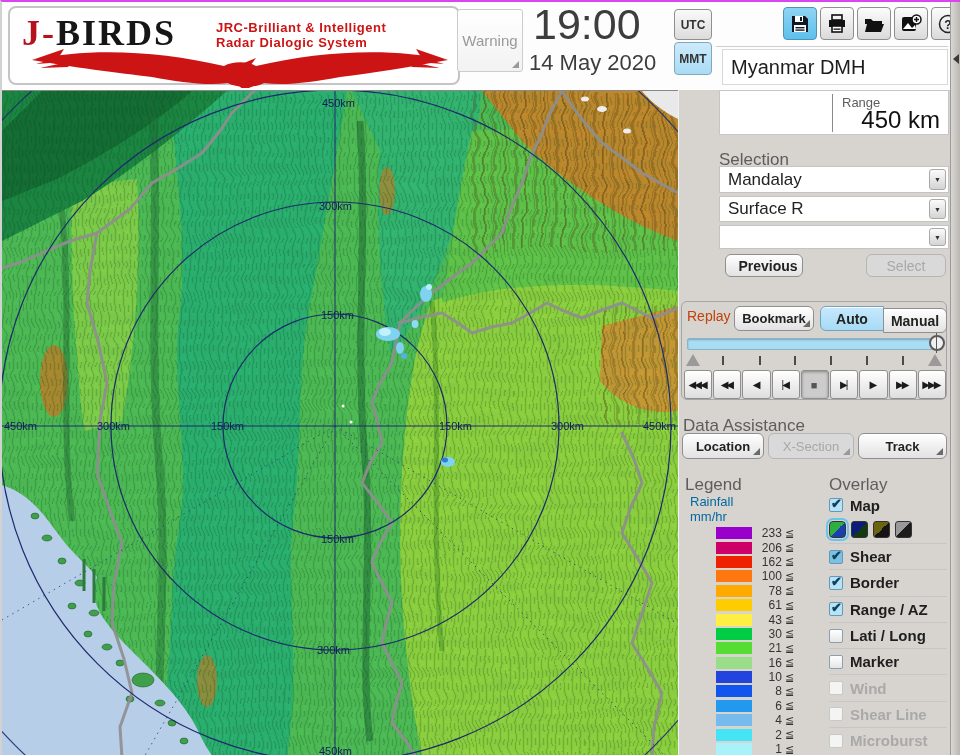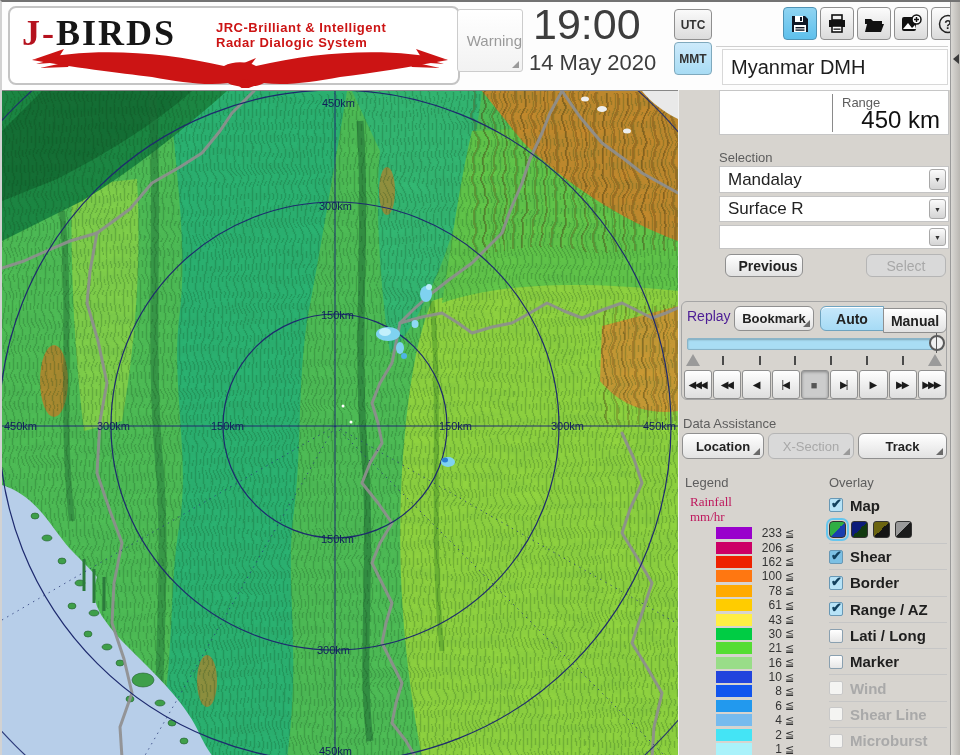--- a/index.html
+++ b/index.html
@@ -1,30 +1,30 @@
 <!DOCTYPE html>
 <html><head>
 <meta charset="utf-8">
 <style>
   * { margin:0; padding:0; box-sizing:border-box; }
   html,body { width:960px; height:755px; overflow:hidden; }
   body { font-family:"Liberation Sans", sans-serif; background:#fff; }
-  #app { position:relative; width:960px; height:755px; background:#fff; border-left:2px solid #d2d2d2; border-top:2px solid #737373; }
+  #app { position:relative; width:960px; height:755px; background:#fff; border-left:2px solid #d2d2d2; border-top:2px solid #d946ef; }
 
   
   #header { position:absolute; left:0; top:0; width:960px; height:88px; background:#fdfdfd; }
   #logo-box { position:absolute; left:6px; top:4px; width:452px; height:79px; background:#fff; border:2px solid #c4c4c4; border-radius:8px; }
   #logo-title { position:absolute; left:12px; top:4px; font-family:"Liberation Serif", serif; font-weight:bold; font-size:36px; letter-spacing:2px; }
   #logo-title .red { color:#b5121e; }
   #logo-title .blk { color:#161616; }
   .logo-sub { position:absolute; left:206px; color:#cc1414; font-weight:bold; font-size:13px; letter-spacing:.5px; white-space:nowrap; }
   #logo-sub1 { top:12px; } #logo-sub2 { top:27px; }
   #eagle { position:absolute; left:18px; top:38px; }
 
-  #warning-btn { position:absolute; left:455px; top:7px; width:66px; height:63px; background:linear-gradient(#ffffff,#f2f2f2); border:1px solid #cccccc; border-radius:3px; color:#9a9a9a; font-size:15px; display:flex; align-items:center; justify-content:flex-end; }
+  #warning-btn { position:absolute; left:455px; top:7px; width:66px; height:63px; background:linear-gradient(#ffffff,#f2f2f2); border:1px solid #cccccc; border-radius:3px; color:#9a9a9a; font-size:15px; display:flex; align-items:center; justify-content:center; }
   .corner-tri { position:absolute; right:3px; bottom:3px; width:0; height:0; border-left:7px solid transparent; border-bottom:7px solid #6a6a6a; }
   .corner-tri.light { border-bottom-color:#9a9a9a; }
 
   #clock-time { position:absolute; left:531px; top:-2px; font-size:43px; color:#3d3d3d; }
   #clock-date { position:absolute; left:527px; top:48px; font-size:22px; color:#3d3d3d; }
 
   .tz-btn { position:absolute; left:672px; width:38px; border:1px solid #8f8f8f; border-radius:4px; font-size:12px; font-weight:bold; color:#333; display:flex; align-items:center; justify-content:center; }
   #utc-btn { top:7px; height:31px; background:linear-gradient(#fafafa,#dcdcdc); }
   #mmt-btn { top:40px; height:33px; background:linear-gradient(#cdeafb,#a8dcf4); border-color:#7fa9bd; }
 
@@ -40,60 +40,60 @@
 
   
   #zoomctl { position:absolute; left:676px; top:88px; width:32px; height:185px; background:#dedcd8; border:1px solid #9c9c9c; border-radius:2px; }
   .zoom-btn { position:absolute; left:2px; width:26px; height:26px; background:linear-gradient(#ffffff,#e0e0e0); border:1px solid #8f8f8f; border-radius:4px; display:flex; align-items:center; justify-content:center; }
   #zoom-in-btn { top:2px; } #zoom-out-btn { top:155px; }
   #zoom-groove { position:absolute; left:14px; top:32px; width:4px; height:120px; background:#c6c6c6; border:1px solid #9a9a9a; border-radius:2px; }
   #zoom-thumb { position:absolute; left:3px; top:138px; width:24px; height:12px; background:linear-gradient(#fafafa,#d5d5d5); border:1px solid #8f8f8f; border-radius:2px; }
 
   
   #right-panel { position:absolute; left:676px; top:88px; width:272px; height:667px; background:#d7d4cf; border-left:1px solid #f2f2f2; }
-  .small-label { position:absolute; font-size:13px; color:#5d5d5d; }
+  .small-label { position:absolute; font-size:17px; color:#5d5d5d; }
 
   #range-box { position:absolute; left:40px; top:0px; width:230px; height:45px; background:#fff; border:1px solid #c6c6c6; }
   #range-divider { position:absolute; left:112px; top:3px; width:1px; height:38px; background:#8a8a8a; }
   #range-label { position:absolute; left:122px; top:4px; font-size:13px; color:#5d5d5d; }
   #range-value { position:absolute; right:8px; top:15px; font-size:24px; color:#111; }
 
   .dd { position:absolute; left:40px; width:230px; background:#fff; border:1px solid #c4c4c4; }
   .dd-text { position:absolute; left:8px; top:50%; transform:translateY(-50%); font-size:17px; color:#222; }
   .dd-btn { position:absolute; right:2px; top:2px; bottom:2px; width:17px; background:linear-gradient(#fbfbfb,#d4d4d4); border:1px solid #a8a8a8; border-radius:3px; display:flex; align-items:center; justify-content:center; font-size:7px; color:#333; }
   #dd1 { top:76px; height:27px; } #dd2 { top:106px; height:26px; } #dd3 { top:135px; height:24px; }
 
   .btn3d { background:linear-gradient(#ffffff,#e2e2e2); border:1px solid #8f8f8f; border-radius:5px; color:#222; display:flex; align-items:center; justify-content:center; box-shadow:inset 0 1px 0 #fff; position:absolute; }
   .btn3d.disabled { background:#d9d9d9; color:#a8a8a8; border-color:#b5b5b5; box-shadow:none; }
   #prev-btn { left:46px; top:164px; width:78px; height:23px; font-size:14px; font-weight:bold; border-radius:6px;padding-left:8px; }
   #select-btn { left:187px; top:164px; width:80px; height:23px; font-size:14px; border-radius:6px; }
 
   #replay-box { position:absolute; left:2px; top:211px; width:266px; height:99px; border:1px solid #a5a5a5; border-radius:6px; }
-  #replay-label { position:absolute; left:5px; top:6px; font-size:14px; color:#4c1d95; }
+  #replay-label { position:absolute; left:5px; top:6px; font-size:14px; color:#c2410c; }
   #bookmark-btn { left:52px; top:4px; width:80px; height:25px; font-size:13px; font-weight:bold; border-radius:6px; }
   #auto-btn { left:138px; top:4px; width:64px; height:25px; font-size:14px; border-radius:6px 0 0 6px; background:linear-gradient(#c7e8fb,#a6dbf5); border-color:#6fa3bf; font-weight:bold; }
   #manual-btn { left:201px; top:6px; width:64px; height:25px; font-size:14px; border-radius:0 6px 6px 0; font-weight:bold; }
   #slider-track { position:absolute; left:5px; top:36px; width:256px; height:12px; background:#a9ddf4; border:1px solid #8ab4c8; border-radius:2px; box-shadow:inset 0 1px 2px rgba(0,0,0,.25); }
   #slider-thumb { position:absolute; left:247px; top:33px; width:16px; height:16px; border:2px solid #5a5a5a; border-radius:50%; background:#f0f0f0; }
   #slider-thumb::after { content:""; position:absolute; left:5px; top:-4px; width:1px; height:20px; background:#5a5a5a; }
   .slider-tri { position:absolute; top:52px; width:0; height:0; border-left:7px solid transparent; border-right:7px solid transparent; border-bottom:12px solid #9a9a9a; }
   .tick { position:absolute; top:54px; width:2px; height:9px; background:#4a4a4a; }
   #playback-row { position:absolute; left:2px; top:68px; width:262px; height:29px; display:flex; gap:1px; }
   .pb { flex:1; background:linear-gradient(#ffffff,#dedede); border:1px solid #8f8f8f; border-radius:3px; font-size:10px; letter-spacing:-2px; color:#1a1a1a; display:flex; align-items:center; justify-content:center; padding-right:2px; }
   .pb.active { background:#cccccc; box-shadow:inset 0 1px 3px rgba(0,0,0,.35); color:#555; font-size:11px; letter-spacing:0; }
 
   #da-label { left:4px; top:326px; }
   #loc-btn { left:3px; top:343px; width:82px; height:26px; font-size:13px; font-weight:bold; border-radius:6px; }
   #xsec-btn { left:89px; top:343px; width:86px; height:26px; font-size:13px; border-radius:6px; }
   #track-btn { left:179px; top:343px; width:89px; height:26px; font-size:13px; font-weight:bold; border-radius:6px; }
 
   #legend-label { left:6px; top:385px; }
   #overlay-label { left:150px; top:385px; }
   #legend-block { position:absolute; left:11px; top:404px; width:130px; }
-  #legend-title1, #legend-title2 { font-size:13px; color:#be185d; height:15px;font-family:Liberation Serif, serif; }
+  #legend-title1, #legend-title2 { font-size:13px; color:#0369a1; height:15px; }
   #legend-rows { margin-top:2px; }
   .leg-row { height:14.4px; display:flex; align-items:center;justify-content:center; }
   .leg-swatch { width:36px; height:12px; }
   .leg-val { width:30px; text-align:right; font-size:12px; color:#333; }
   .leg-sym { margin-left:3px; font-size:11px; color:#333; }
 
   #overlay-block { position:absolute; left:150px; top:404px; width:118px; }
   .ov-row { height:26.3px; display:flex; align-items:center; }
   .ov-row.first { height:22px; }
   .ov-row.sep { border-top:1px solid #c6c6c6; }

